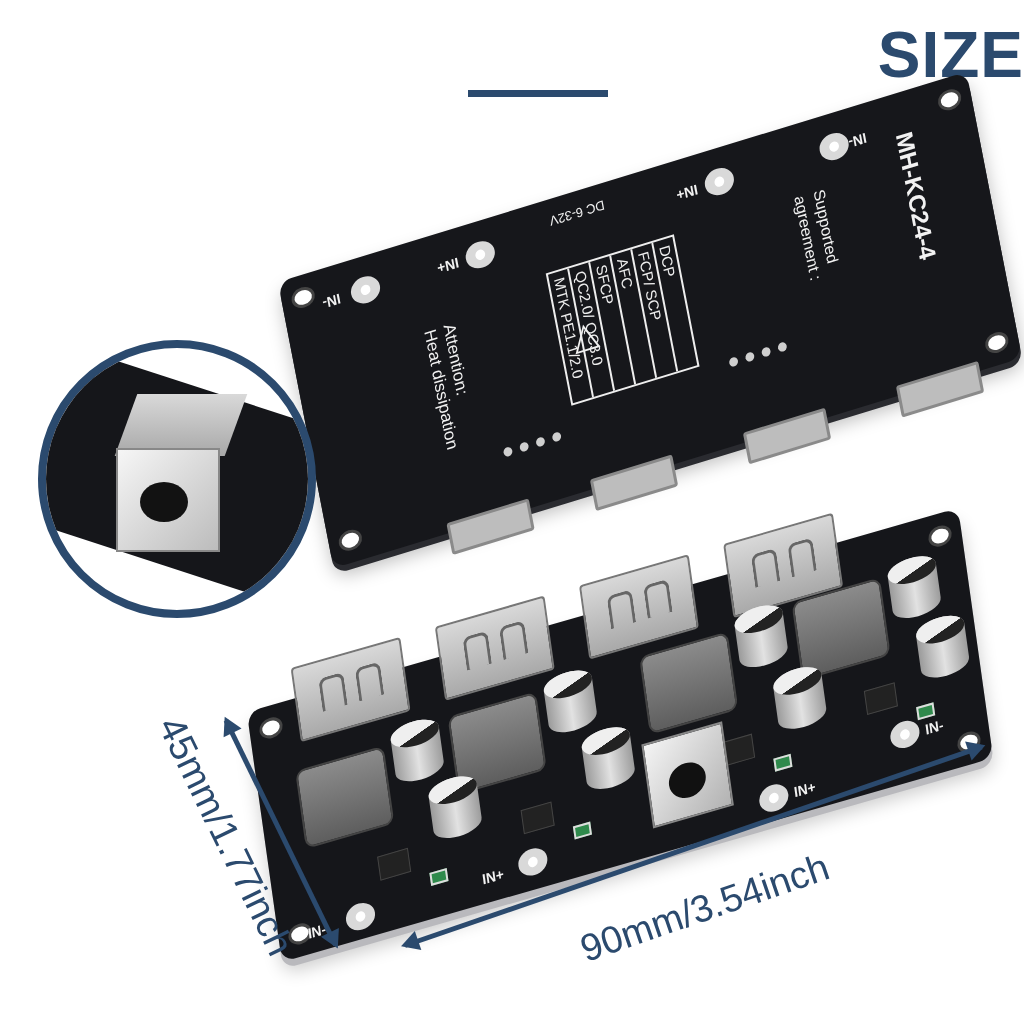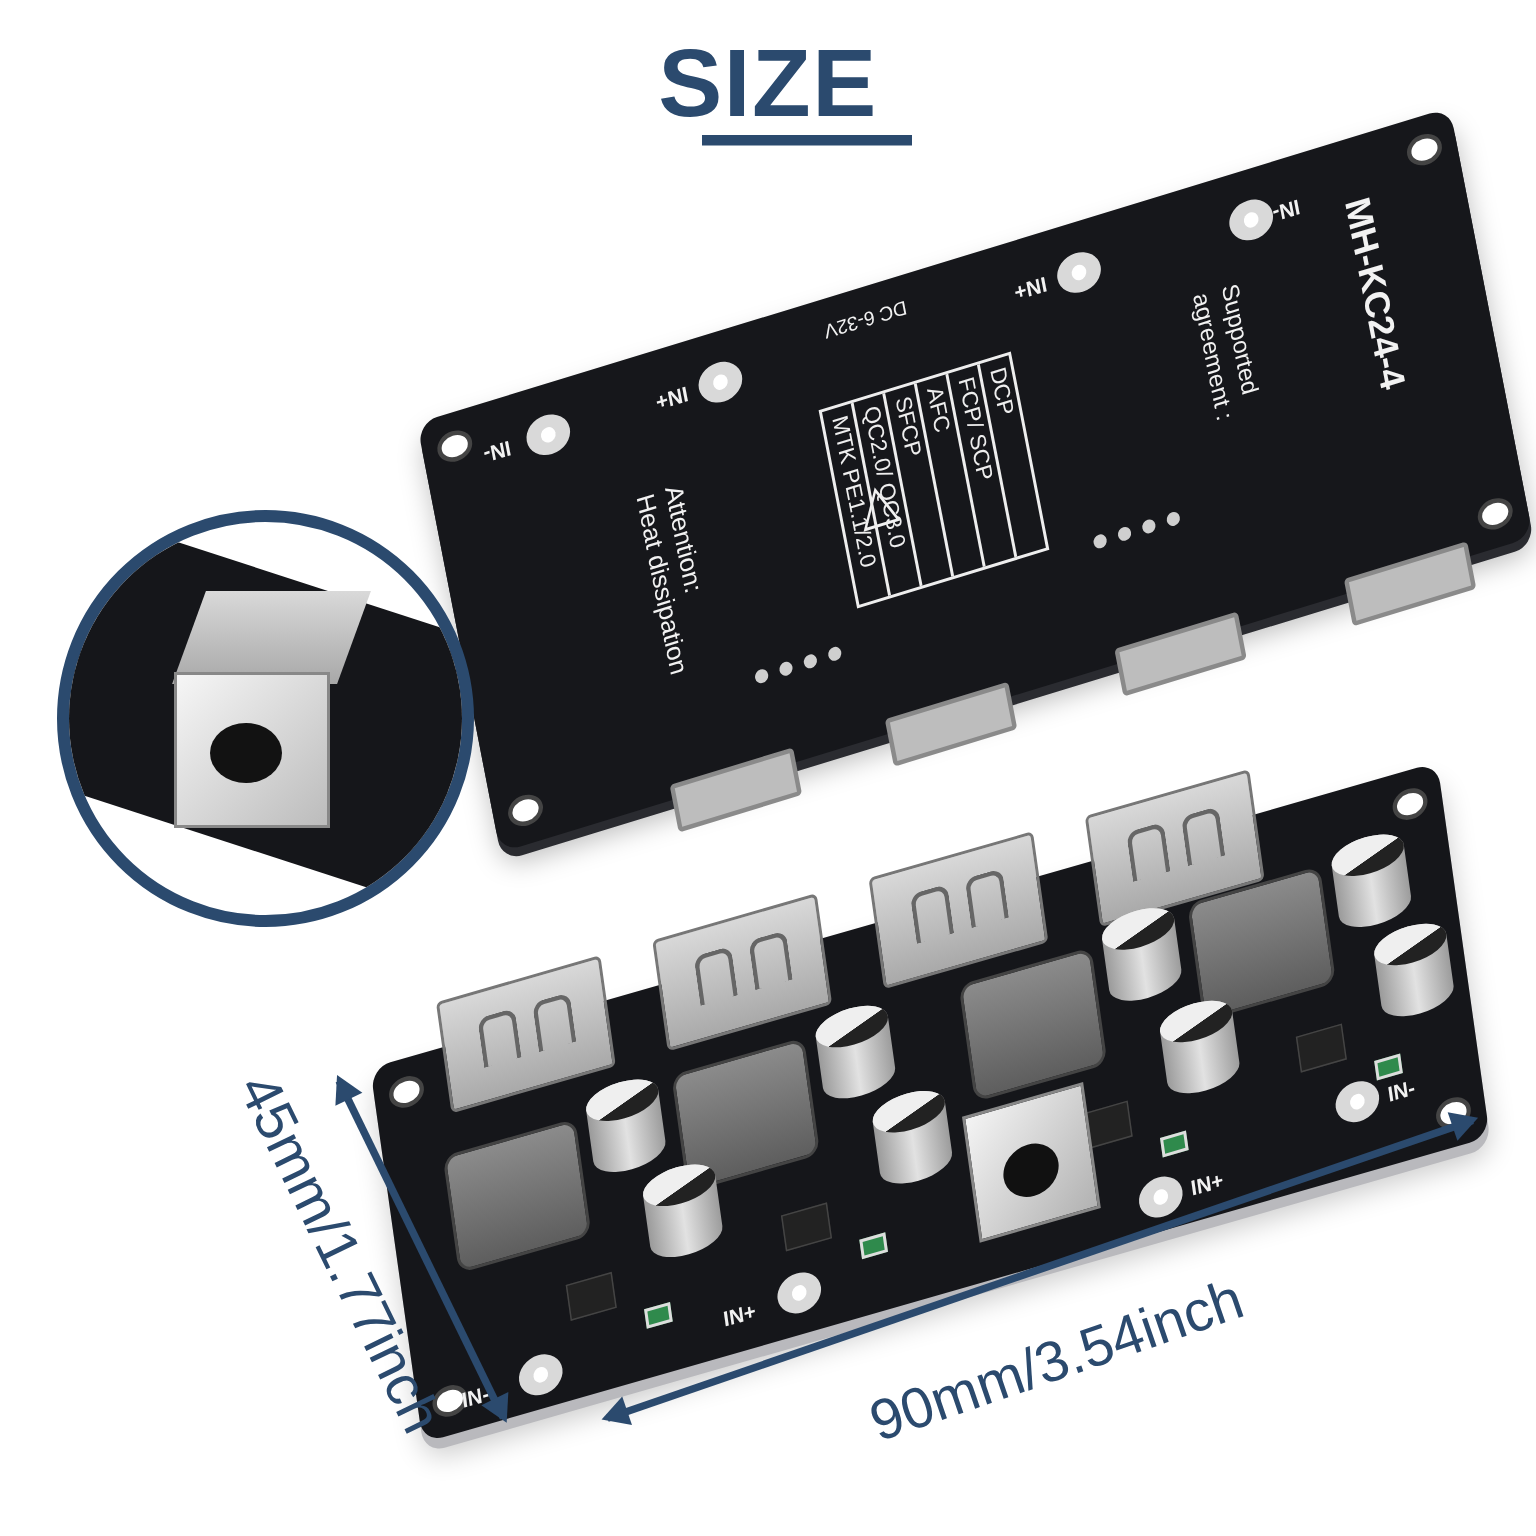--- a/index.html
+++ b/index.html
@@ -1,17 +1,17 @@
 <!DOCTYPE html>
 <html><head>
 <meta charset="utf-8">
 <style>
   html,body{margin:0;padding:0;background:#ffffff;}
   body{width:1024px;height:1024px;position:relative;overflow:hidden;font-family:"Liberation Sans",sans-serif;}
-  .title{position:absolute;left:0;width:1024px;top:18px;text-align:center;font-weight:bold;font-size:64px;color:#2b4a6e;letter-spacing:1px;}
+  .title{position:absolute;left:0;width:1024px;top:18px;text-align:right;font-weight:bold;font-size:64px;color:#2b4a6e;letter-spacing:1px;}
   .title-underline{position:absolute;left:468px;top:90px;width:140px;height:7px;background:#2b4a6e;}
 
   
   .board-top{position:absolute;left:290px;top:175px;width:720px;height:290px;background:#16171b;border-radius:14px;transform:rotate(-17deg) skewX(-6deg);transform-origin:center;box-shadow:0 6px 0 #2a2b30,0 10px 18px rgba(0,0,0,.25);}
   .hole{position:absolute;width:18px;height:14px;border-radius:50%;background:#ffffff;border:3px solid #444;}
   .pad{position:absolute;width:30px;height:26px;border-radius:50%;background:#d9d9d9;}
   .pad::after{content:"";position:absolute;left:10px;top:8px;width:10px;height:10px;border-radius:50%;background:#fff;}
   .silk{position:absolute;color:#f2f2f2;white-space:nowrap;}
   .model{font-size:24px;font-weight:bold;transform:rotate(90deg);transform-origin:left top;}
   .agree-box{position:absolute;border:2px solid #eee;}

